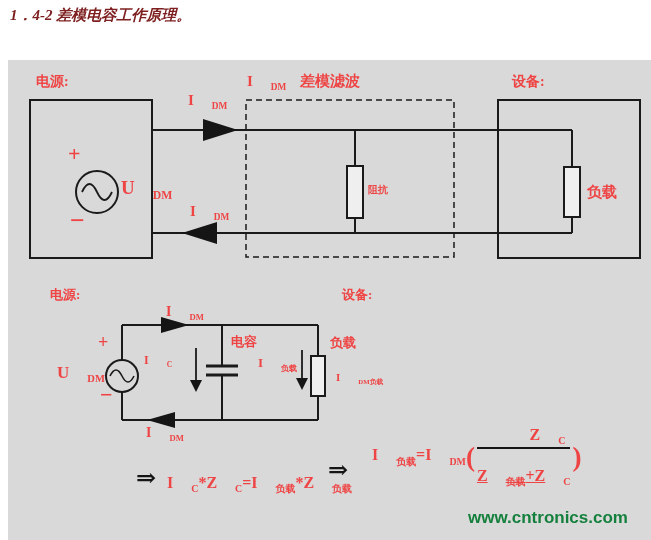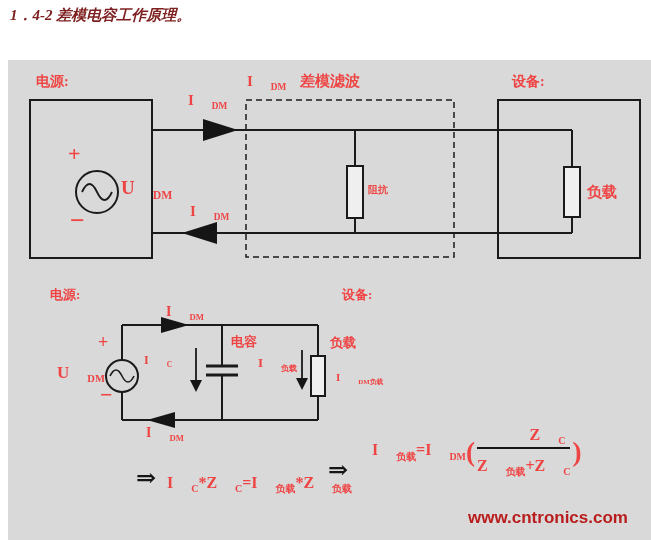--- a/index.html
+++ b/index.html
@@ -15,25 +15,25 @@
   .gray-bg { position:absolute; left:8px; top:60px; width:643px; height:480px; background:#d9d9d9; }
   svg.circuit { position:absolute; left:0; top:0; }
   .lbl {
     position:absolute; font-weight:bold; color:#ef4444; white-space:nowrap;
     line-height:1.12; font-family:"Liberation Serif","DejaVu Serif",serif;
   }
   .lbl sub { font-size:0.62em;margin-left:18px; }
   .implies { font-weight:bold; color:#151515; }
   .frac { display:inline-block; text-align:right; vertical-align:middle; margin:0 2px; }
   .frac .num { display:block; border-bottom:2px solid #151515; padding:0 5px 1px; }
-  .frac .den { display:block; padding-top:8px; }
+  .frac .den { display:block; padding-top:18px;text-decoration:underline; }
   .big-paren { font-size:1.7em; vertical-align:middle; font-weight:bold; }
   .wm {
     position:absolute; font-family:"Liberation Sans","DejaVu Sans",sans-serif;
-    font-weight:bold; color:#b91c1c; white-space:nowrap;
+    font-weight:bold; color:#15803d; white-space:nowrap;
   }
 </style>
 </head>
 <body>
 
 <div class="page">
 
   <div class="title">1．4-2 差模电容工作原理。</div>
   <div class="gray-bg"></div>
 

